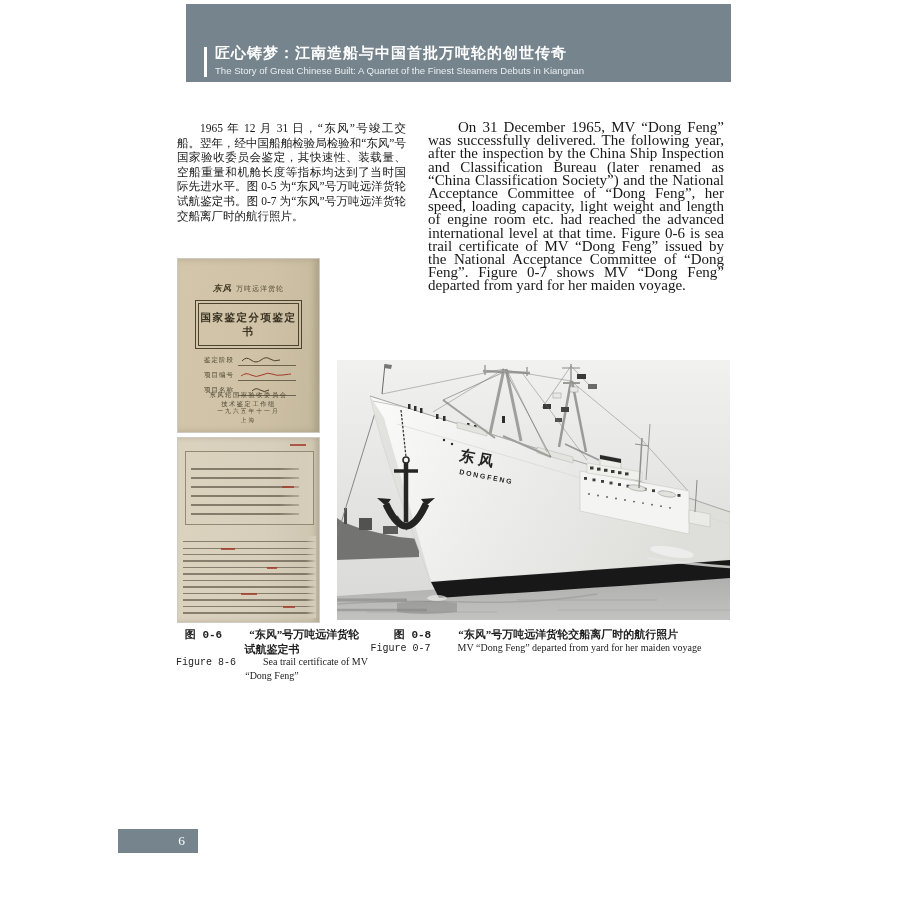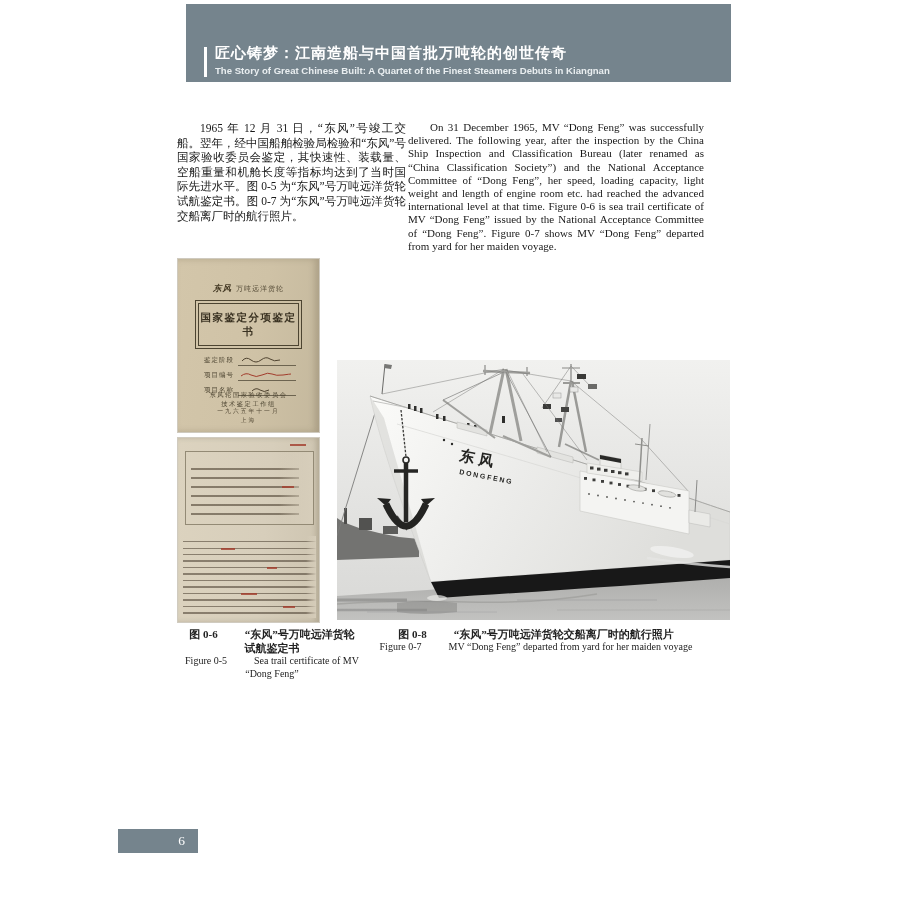--- a/index.html
+++ b/index.html
@@ -7,27 +7,27 @@
         font-family:"Liberation Serif","DejaVu Serif",serif;color:#1c1c1c;}
 
   
   .header{position:absolute;left:170px;top:4px;width:545px;height:78px;background:#75848D;margin-left:16px;}
   .header .vbar{position:absolute;left:18px;top:43px;width:3px;height:30px;background:#ffffff;}
   .header .title-zh{position:absolute;left:29px;top:40px;width:500px;
         font-family:"Liberation Sans","DejaVu Sans",sans-serif;font-weight:bold;
         font-size:15px;letter-spacing:1px;color:#ffffff;white-space:nowrap;}
   .header .title-en{position:absolute;left:29px;top:61px;width:510px;
         font-family:"Liberation Sans","DejaVu Sans",sans-serif;
-        font-size:9.6px;color:#e9eef0;white-space:nowrap;font-weight:bold;}
+        font-size:9.6px;color:#e9eef0;white-space:nowrap;}
 
   
   .col-zh{position:absolute;left:177px;top:121px;width:229px;
         font-size:11.5px;line-height:14.6px;text-align:justify;text-indent:2em;color:#181818;}
-  .col-en{position:absolute;left:408px;top:121px;width:296px;
-        font-size:11px;line-height:13.2px;text-align:justify;text-indent:2em;color:#181818;font-family:Liberation Serif, serif;}
+  .col-en{position:absolute;left:428px;top:121px;width:296px;
+        font-size:15px;line-height:13.2px;text-align:justify;text-indent:2em;color:#181818;font-family:Liberation Serif, serif;}
 
   
   .doc-cover{position:absolute;left:177px;top:258px;width:143px;height:175px;
         background:linear-gradient(100deg,#d3c6aa 0%,#cfc2a6 55%,#c4b89d 100%);
         border:1px solid #cfcabf;box-sizing:border-box;box-shadow:inset -4px 0 6px rgba(120,110,85,.35);padding-left:8px;}
   .doc-cover .c-head{position:absolute;top:24px;left:0;width:100%;text-align:center;
         font-size:7px;color:#564c38;letter-spacing:1px;white-space:nowrap;}
   .doc-cover .c-head .script{font-weight:bold;font-size:8.5px;color:#3f3categ524;color:#433823;
         font-style:italic;margin-right:4px;}
   .doc-cover .c-titlebox{position:absolute;top:44px;left:20px;width:99px;padding:7px 0 6px 0;
@@ -52,21 +52,21 @@
         background:linear-gradient(to right,rgba(215,206,187,0),rgba(215,206,187,.95));}
   .redmark{position:absolute;height:2px;background:#a23c2c;opacity:.8;}
 
   
   .photo{position:absolute;left:337px;top:360px;width:393px;height:260px;background:#e9e9e7;}
 
   
   .cap{position:absolute;text-align:center;color:#222;}
   .cap .zh{font-size:11px;font-weight:bold;line-height:14px;}
   .cap .en{font-size:10px;line-height:12.5px;}
-  .cap .lab{margin-right:27px;}
+  .cap .lab{margin-right:27px;font-family:Liberation Mono, monospace;}
   .cap6{left:172px;top:627px;width:200px;}
   .cap7{left:340px;top:627px;width:392px;}
 
   
   .pagebar{position:absolute;left:118px;top:829px;width:80px;height:24px;background:#75848D;}
   .pagebar .num{position:absolute;right:13px;top:0;height:24px;line-height:24px;
         font-size:13.5px;color:#ffffff;}
 </style>
 </head>
 <body>
@@ -322,21 +322,21 @@
       </g>
     </svg>
   </div>
 
   <div class="cap cap6">
     <div class="zh">
       <span class="lab">图 0-6</span><span>“东风”号万吨远洋货轮</span>
     </div>
     <div class="zh">试航鉴定书</div>
     <div class="en">
-      <span class="lab">Figure 0-5</span><span>Sea trail certificate of MV</span>
+      <span class="lab">Figure 8-6</span><span>Sea trail certificate of MV</span>
     </div>
     <div class="en">“Dong Feng”</div>
   </div>
 
   <div class="cap cap7">
     <div class="zh">
       <span class="lab">图 0-8</span><span>“东风”号万吨远洋货轮交船离厂时的航行照片</span>
     </div>
     <div class="en">
       <span class="lab">Figure 0-7</span><span>MV “Dong Feng” departed from yard for her maiden voyage</span>

